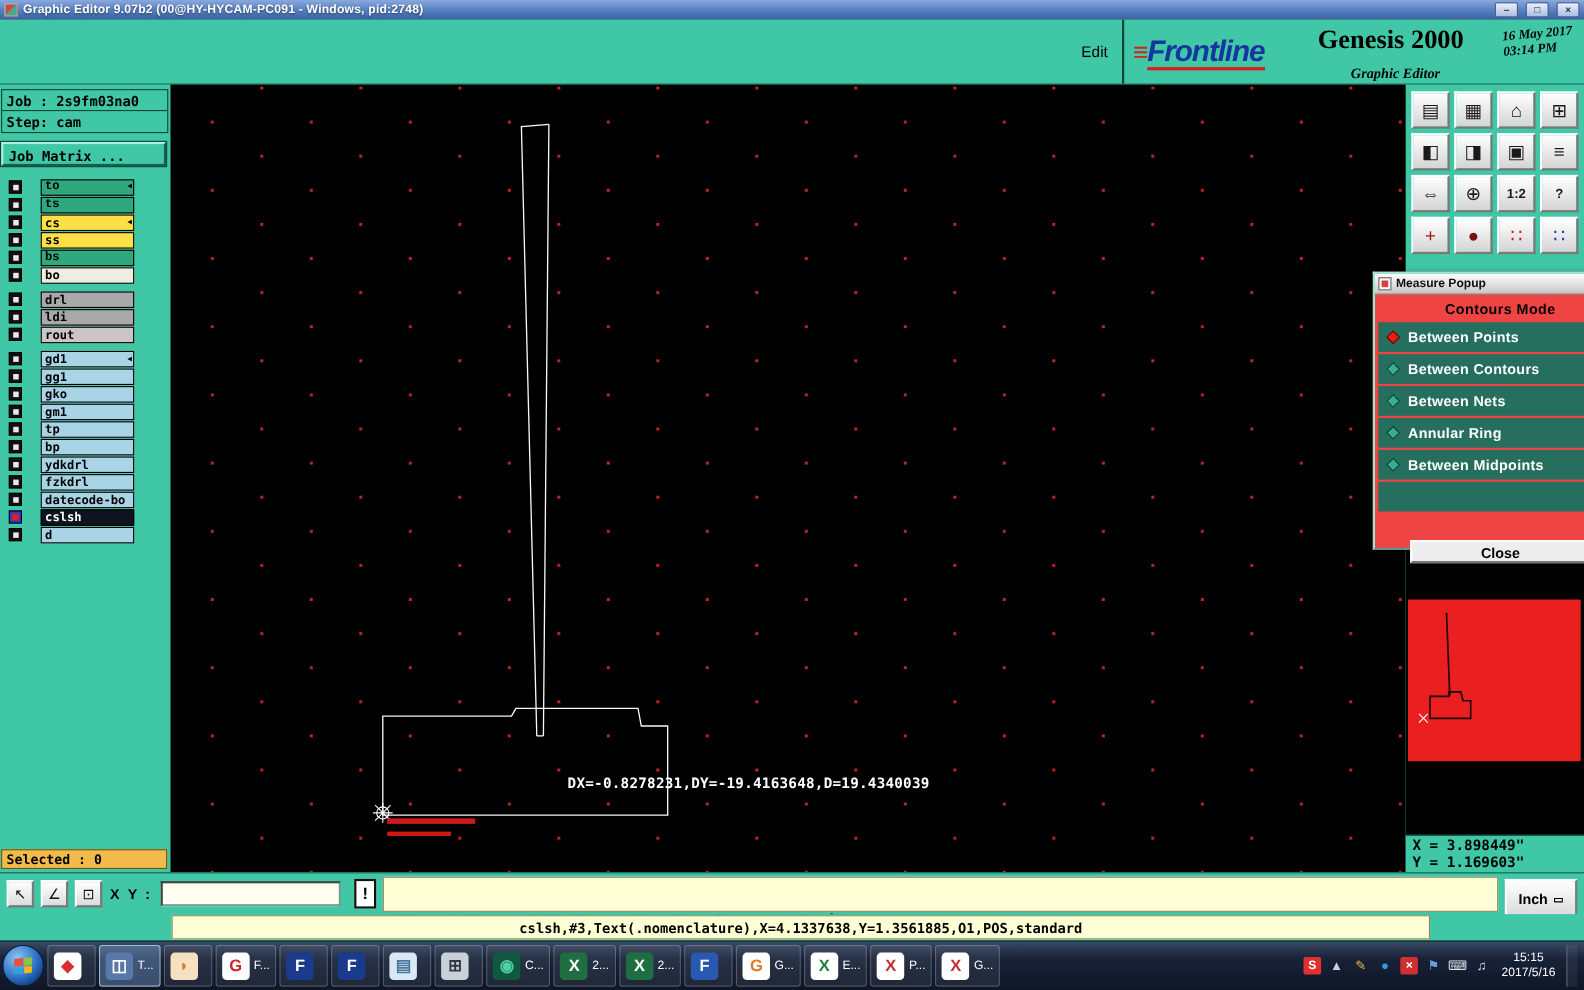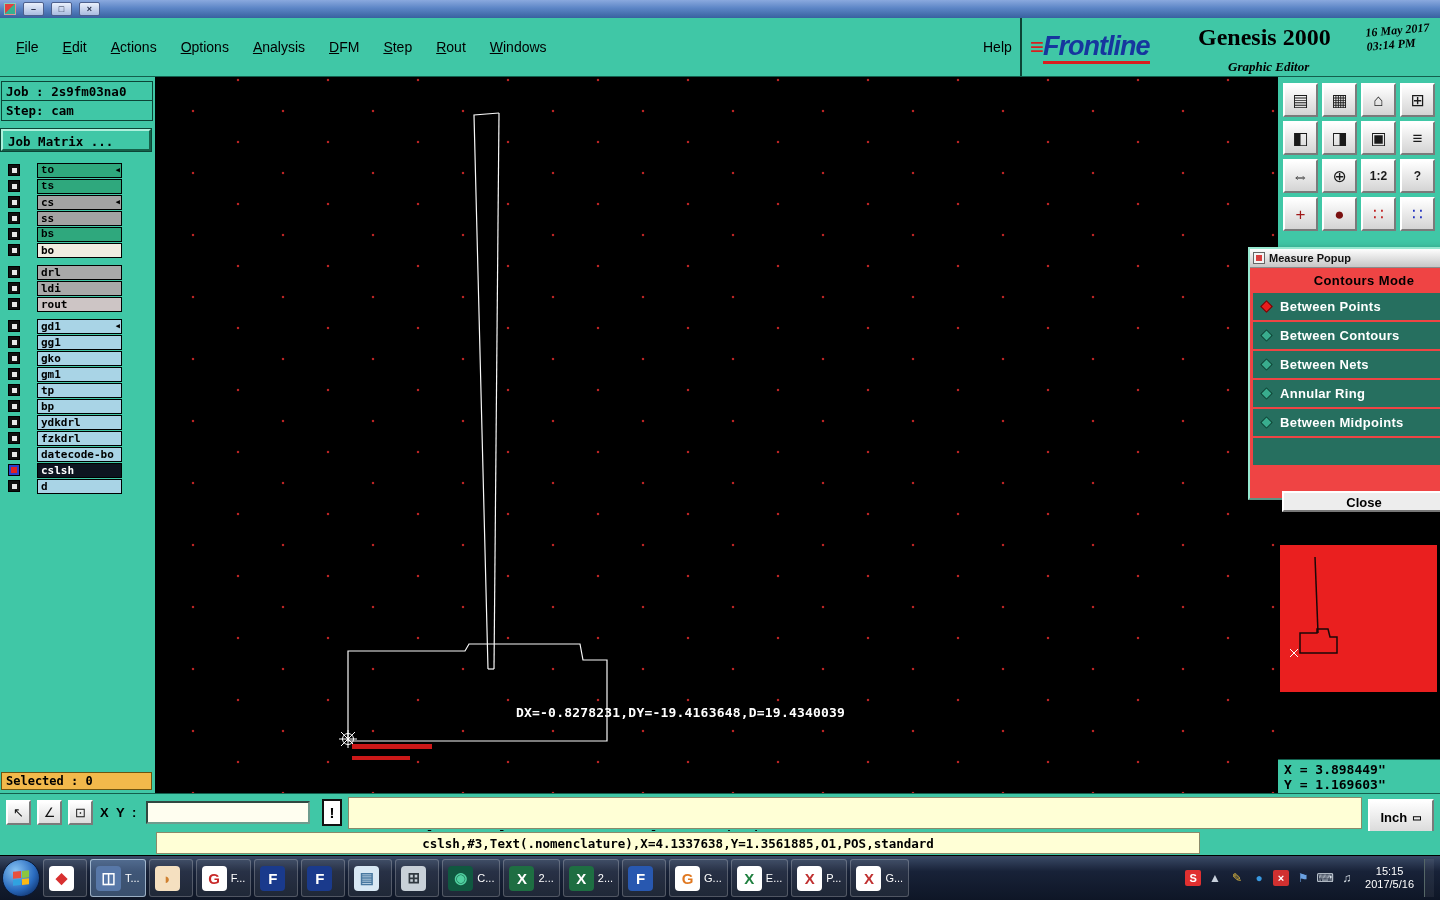--- a/index.html
+++ b/index.html
@@ -43,21 +43,21 @@
   .layer-row { display:flex; height:15px; margin-bottom:1px; align-items:flex-start; }
   .layer-row.gap { margin-bottom:7px; }
   .layer-checkbox { width:12px; height:12px; margin:1px 0 0 8px; background:#101010; border:1px solid #000;
     display:inline-flex; align-items:center; justify-content:center; flex:none; cursor:pointer; }
   .cb-inner { width:5px; height:5px; background:#e8e8e8; }
   .layer-checkbox.sel { background:#2a3cc8; }
   .layer-checkbox.sel .cb-inner { width:6px; height:6px; background:#e02020; }
   .layer-cell { position:relative; margin-left:17px; width:85px; height:15px; border:1px solid #000;
     font:700 11px "DejaVu Sans Mono",monospace; line-height:13px; padding:0 2px 0 3px; color:#000; cursor:pointer; }
   .layer-arrow { position:absolute; right:1px; top:2px; font-size:7px; line-height:9px; }
-  .c-green { background:#2fa87d;font-family:Liberation Mono, monospace; } .c-gold { background:#a3a3a3; } .c-white { background:#efece1; }
+  .c-green { background:#2fa87d;font-family:Liberation Mono, monospace; } .c-gold { background:#fde047; } .c-white { background:#efece1; }
   .c-gray { background:#a9a9a9; } .c-rout { background:#cdc5c5; } .c-blue { background:#a9d4e6; }
   .c-dark { background:#0d1420; color:#fff; }
   .selected-box { position:absolute; left:1px; bottom:3px; width:151px; height:18px; background:#f2b94b;
     border:1px solid #6e5410; font:700 12px "DejaVu Sans Mono",monospace; padding:1px 0 0 4px; color:#000; }
 
   
   .canvas { position:absolute; left:155px; top:77px; width:1123px; height:716px; cursor:crosshair; background-color:#000;
     background-image:radial-gradient(circle,#bb2424 1.4px,transparent 1.6px),radial-gradient(circle,#bb2424 1.4px,transparent 1.6px);
     background-size:90px 62px,90px 62px; background-position:38px 34px,83px 65px; }
   .canvas svg { position:absolute; left:0; top:0; pointer-events:none; }
@@ -109,21 +109,21 @@
     display:flex; align-items:center; justify-content:center; font:700 15px "Liberation Sans",sans-serif; cursor:pointer; }
   .msgbox { position:absolute; left:348px; top:3px; width:1014px; height:32px; background:#ffffd6; border:1px solid #8a8a6a;
     padding:1px 6px; font:700 12px "DejaVu Sans Mono",monospace; line-height:15px; white-space:pre; color:#000; }
   .inch-btn { position:absolute; left:1368px; top:5px; width:66px; height:37px; background:linear-gradient(#fff,#d8d8d8);
     border-top:2px solid #fff; border-left:2px solid #fff; border-bottom:2px solid #7a7a7a; border-right:2px solid #7a7a7a;
     display:flex; align-items:center; justify-content:center; gap:5px; font:700 13px "Liberation Sans",sans-serif; cursor:pointer; }
   .inch-icon { font-size:10px; }
 
   
   .statusline { position:absolute; left:0; top:831px; width:1440px; height:24px; background:#40c7a6; }
-  .status-strip { position:absolute; left:156px; top:1px; width:1044px; height:22px; background:#ffffd6; border:1px solid #8a8a6a;
+  .status-strip { position:absolute; left:156px; top:1px; width:1144px; height:22px; background:#ffffd6; border:1px solid #8a8a6a;
     display:flex; align-items:center; justify-content:center; font:700 12.5px "DejaVu Sans Mono",monospace; color:#000; }
 
   
   .taskbar { position:absolute; left:0; top:855px; width:1440px; height:45px;
     background:linear-gradient(180deg,#3a4a66 0%,#182238 35%,#0e1626 100%); border-top:1px solid #000;
     display:flex; align-items:center; gap:3px; padding:0 2px; }
   .start-button { width:38px; height:38px; border-radius:50%; flex:none; cursor:pointer;
     background:radial-gradient(circle at 35% 30%,#88c4f4,#2a6cc0 55%,#0c2a60 90%); border:1px solid #0a1a38;
     display:flex; align-items:center; justify-content:center; }
   .start-flag { width:16px; height:14px; display:grid; grid-template-columns:1fr 1fr; grid-template-rows:1fr 1fr; gap:1px; transform:skewY(-6deg); }
@@ -142,38 +142,28 @@
   .clock { color:#fff; font-size:11px; line-height:13px; text-align:center; margin:0 4px; }
   .show-desktop { width:10px; height:38px; border-left:1px solid #566; background:rgba(255,255,255,.06); cursor:pointer; }
 </style>
 </head>
 <body>
 
 <div id="root">
 
   <div class="titlebar">
     <span class="app-icon"></span>
+    <span class="title-text">Graphic Editor 9.07b2 (00@HY-HYCAM-PC091 - Windows, pid:2748)</span>
     <span class="win-btn">–</span>
     <span class="win-btn">□</span>
     <span class="win-btn">×</span>
   </div>
 
   <div class="menubar">
-    <div class="menus" id="menu-items">
-        <span class="menu-item">File</span>
-        <span class="menu-item">Edit</span>
-        <span class="menu-item">Actions</span>
-        <span class="menu-item">Options</span>
-        <span class="menu-item">Analysis</span>
-        <span class="menu-item">DFM</span>
-        <span class="menu-item">Step</span>
-        <span class="menu-item">Rout</span>
-        <span class="menu-item">Windows</span>
-      </div>
-    <div class="menu-help menu-item">Help</div>
+    <div class="menu-help menu-item">Edit</div>
     <div class="brand">
       <div class="logo">
         <span class="logo-stripes">≡</span><span class="logo-text">Frontline</span>
       </div>
       <div class="product">Genesis 2000</div>
       <div class="datetime">
         <div>16 May 2017</div>
         <div>03:14 PM</div>
       </div>
       <div class="subtitle">Graphic Editor</div>

